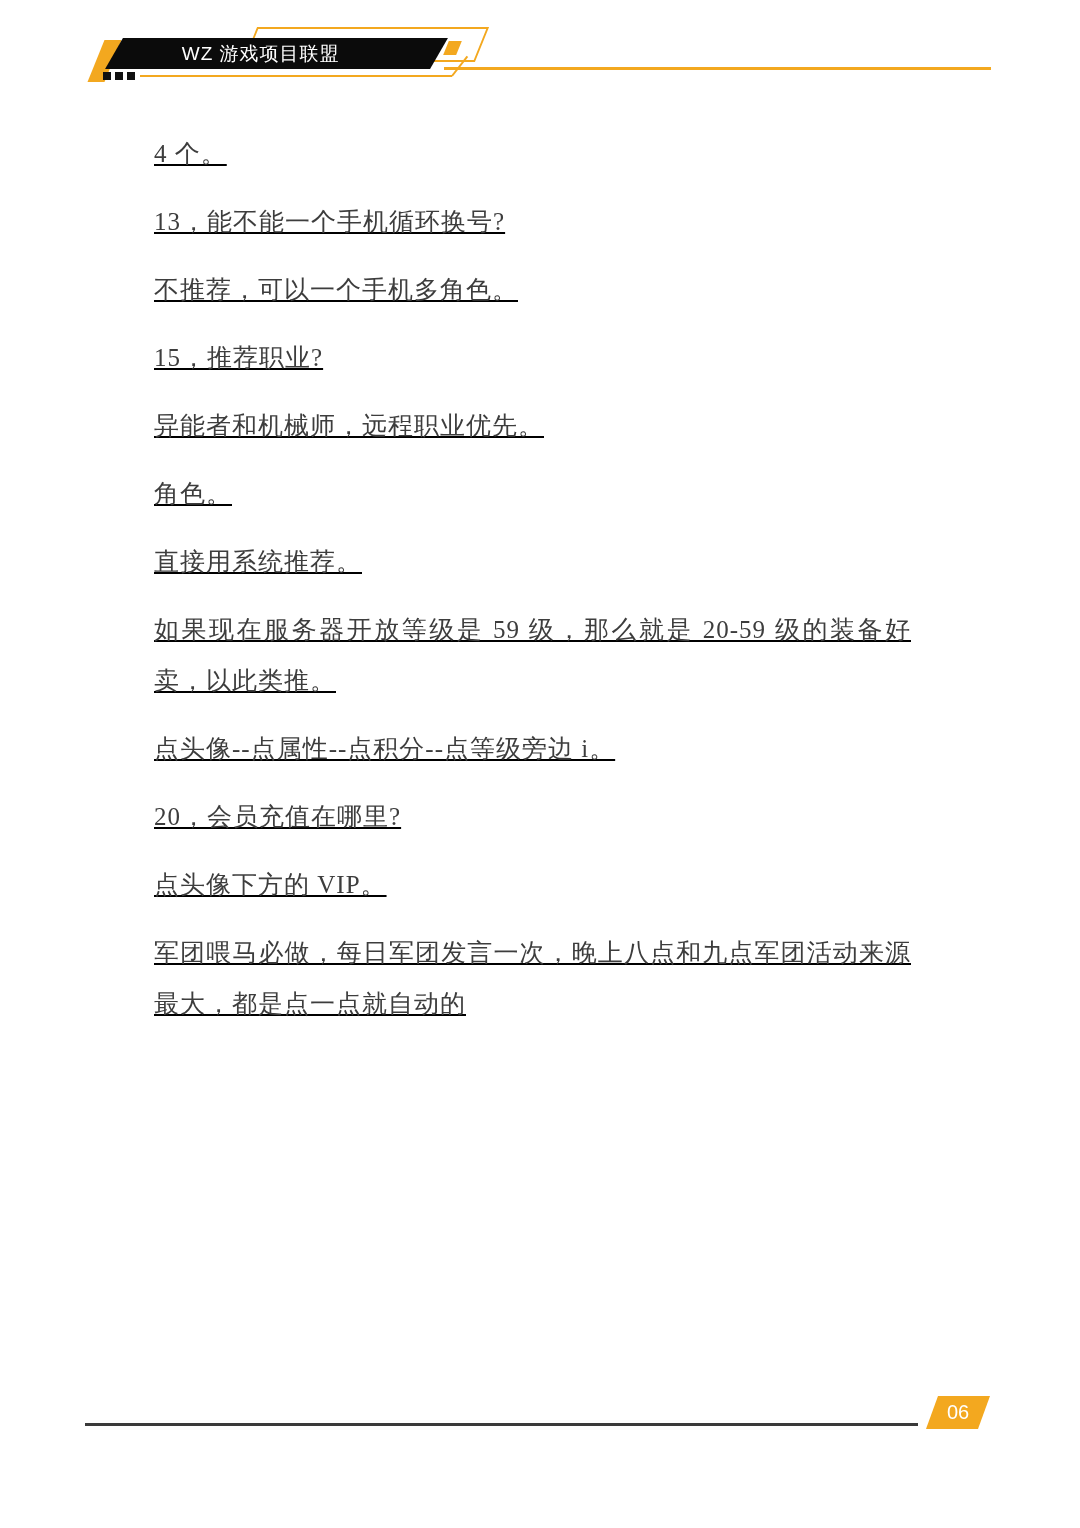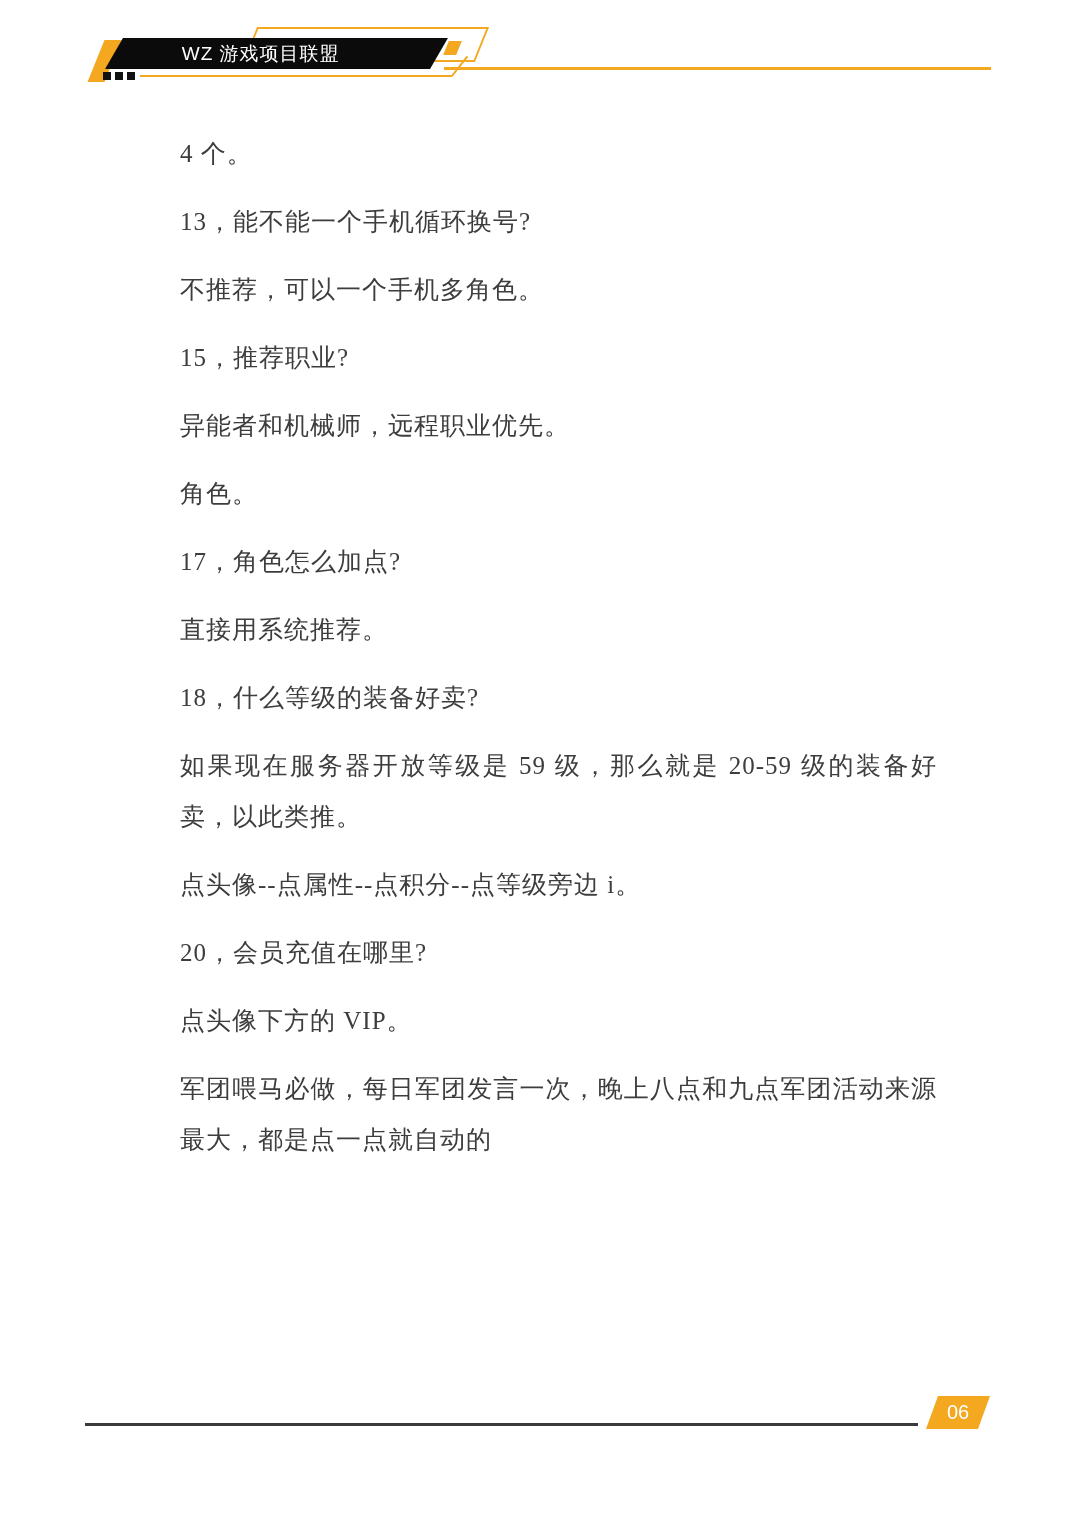--- a/index.html
+++ b/index.html
@@ -67,21 +67,21 @@
   .hdr-squares{
     position:absolute;left:103px;top:72px;
     display:flex;gap:4px;
   }
   .hdr-squares span{
     width:8px;height:8px;background:#111;display:block;
   }
 
   
   .content{
-    position:absolute;left:180px;top:128px;width:757px;
+    position:absolute;left:154px;top:128px;width:757px;text-decoration:underline;
   }
   .content p{
     font-size:25px;
     line-height:51px;
     letter-spacing:1px;
     color:var(--text-color);
     text-align:justify;
     margin:0 0 17px 0;
   }
 
@@ -125,23 +125,21 @@
     </div>
   </div>
 
   <div class="content">
     <p>4 个。</p>
     <p>13，能不能一个手机循环换号?</p>
     <p>不推荐，可以一个手机多角色。</p>
     <p>15，推荐职业?</p>
     <p>异能者和机械师，远程职业优先。</p>
     <p>角色。</p>
-    <p>17，角色怎么加点?</p>
     <p>直接用系统推荐。</p>
-    <p>18，什么等级的装备好卖?</p>
     <p>如果现在服务器开放等级是 59 级，那么就是 20-59 级的装备好卖，以此类推。</p>
     <p>点头像--点属性--点积分--点等级旁边 i。</p>
     <p>20，会员充值在哪里?</p>
     <p>点头像下方的 VIP。</p>
     <p>军团喂马必做，每日军团发言一次，晚上八点和九点军团活动来源最大，都是点一点就自动的</p>
   </div>
 
   <div>
     <div class="ftr-line"></div>
     <div class="ftr-badge">

